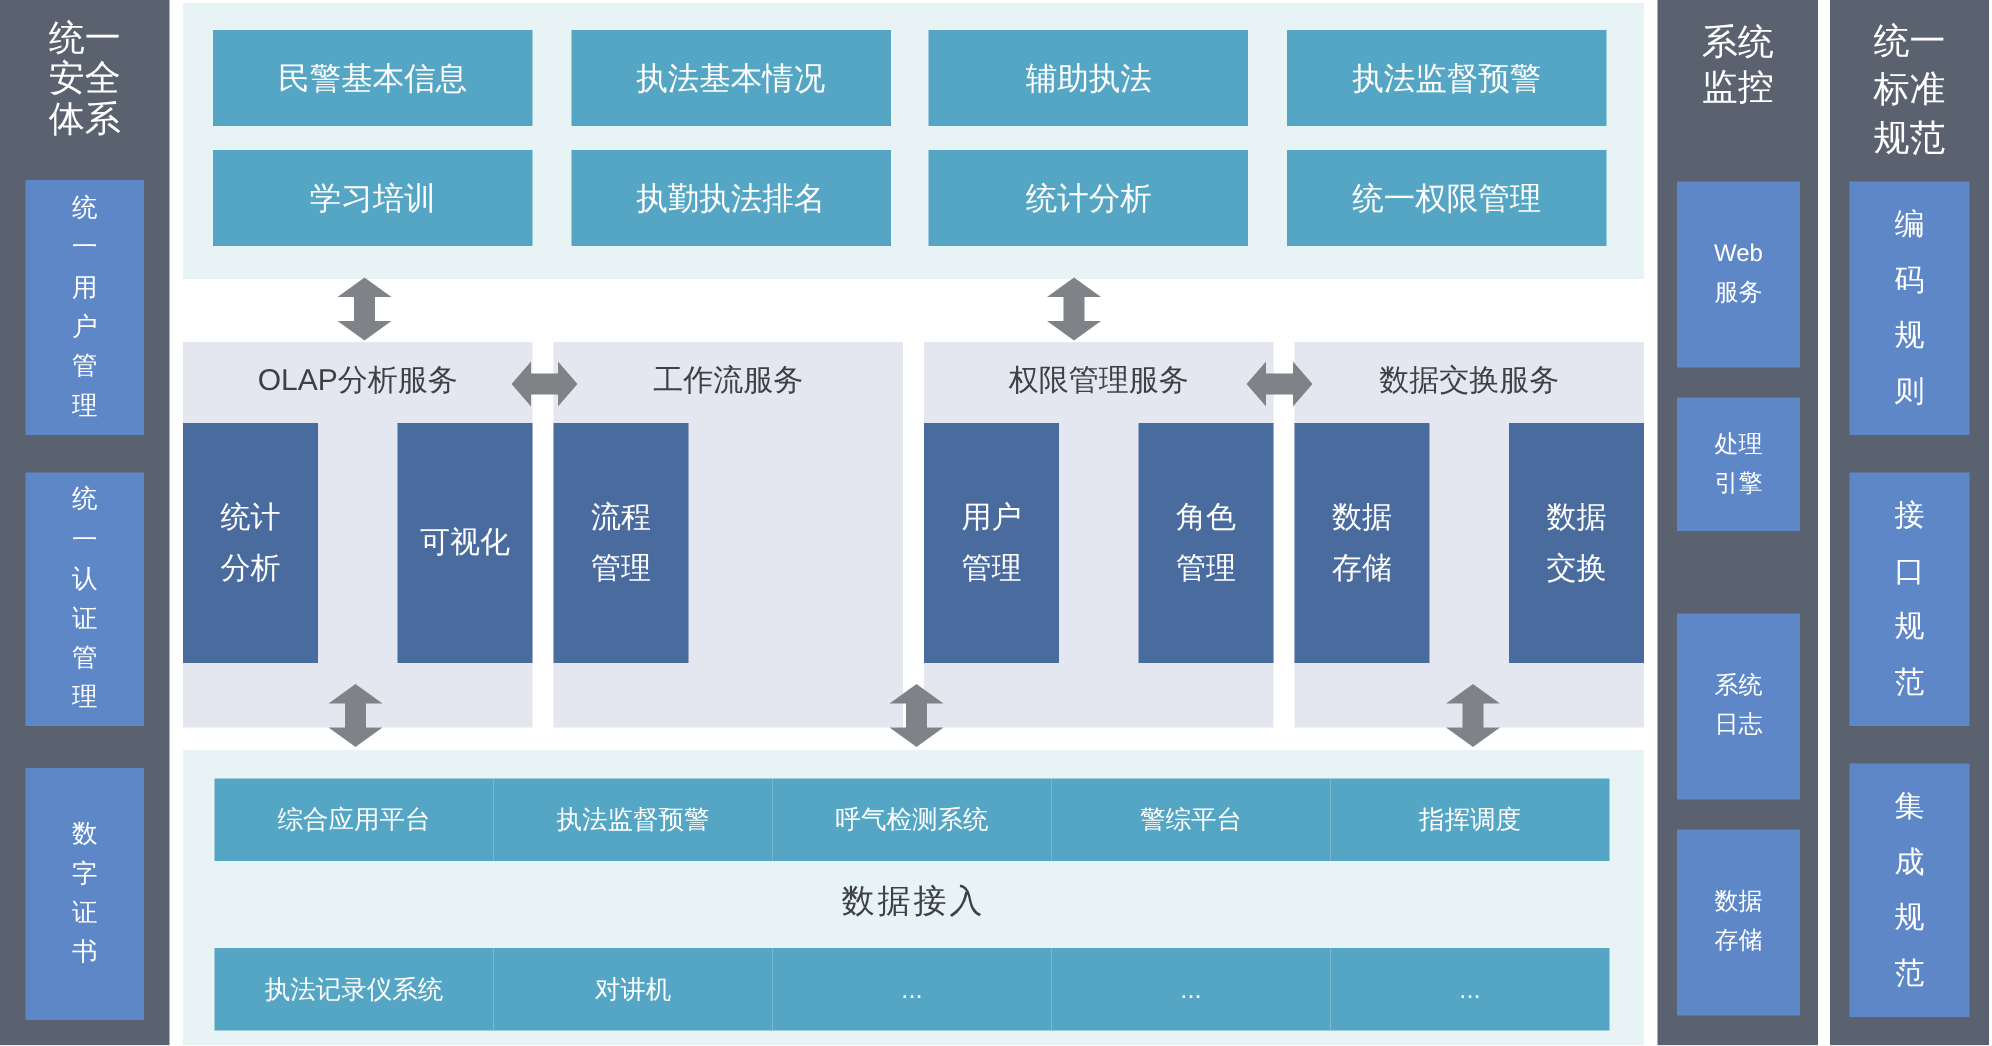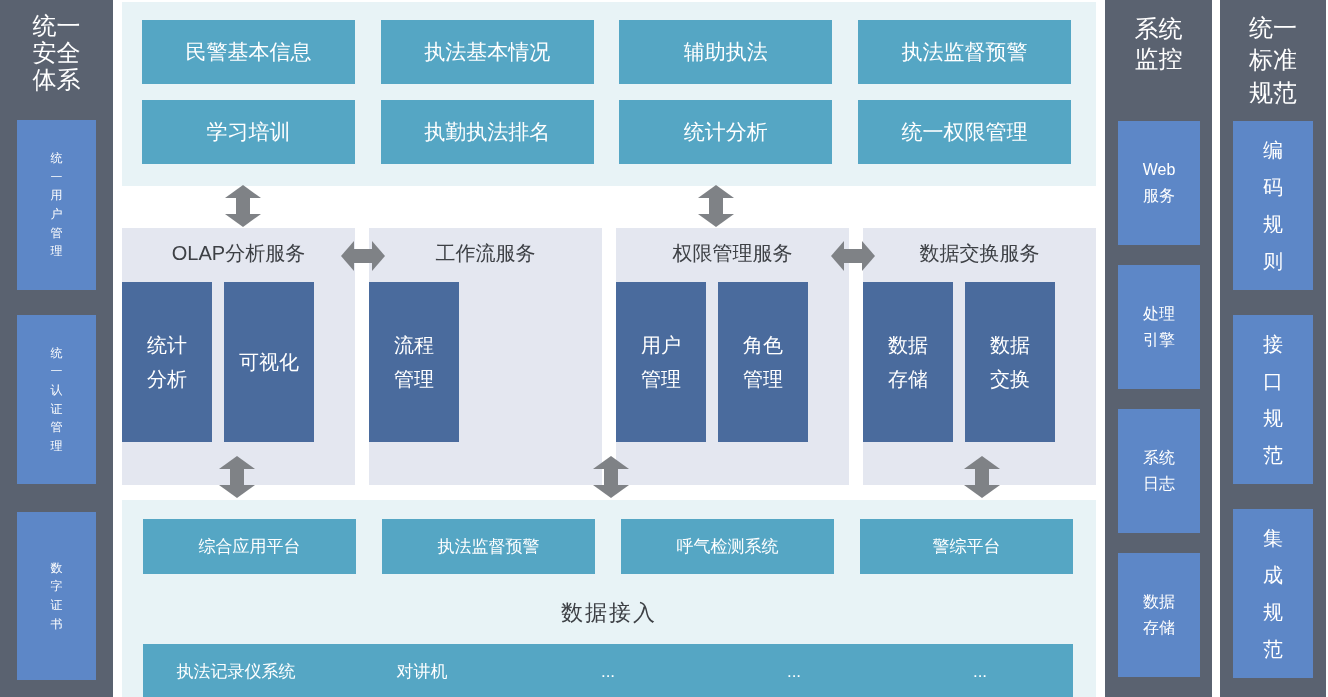--- a/index.html
+++ b/index.html
@@ -16,46 +16,46 @@
   .col-title{color:#fff;text-align:center;white-space:pre-line;font-size:24px;}
   .left-col{left:0;width:113px;}
   .left-col .col-title{padding-top:12px;line-height:1.13;}
   .mon-col{left:1105px;width:107px;}
   .mon-col .col-title{padding-top:14px;line-height:1.25;}
   .std-col{left:1220px;width:106px;}
   .std-col .col-title{padding-top:12px;line-height:1.35;}
 
   .side-box{position:absolute;background:var(--blue-box);color:#fff;display:flex;
             align-items:center;justify-content:center;text-align:center;}
-  .left-col .side-box{left:17px;width:79px;font-size:12px;}
+  .left-col .side-box{left:17px;width:79px;font-size:17px;}
   .mon-col .side-box{left:13px;width:82px;font-size:16px;line-height:1.6;white-space:pre-line;}
   .std-col .side-box{left:13px;width:80px;font-size:20px;}
   .vtext{display:inline-block;width:1.15em;line-height:1.55;text-align:center;word-break:break-all;}
   .std-col .vtext{line-height:1.85;}
 
   
   .top-panel{position:absolute;left:122px;top:2px;width:974px;height:184px;background:var(--panel-light);
              display:grid;grid-template-columns:repeat(4,213px);justify-content:space-between;
              align-content:start;row-gap:16px;padding:18px 25px 0 20px;box-sizing:border-box;}
   .teal-box{background:var(--teal-box);color:#fff;height:64px;display:flex;align-items:center;
             justify-content:center;font-size:21px;}
 
   
   .mid-panel{position:absolute;top:228px;width:233px;height:257px;background:var(--panel-lavender);box-sizing:border-box;}
   .mid-title{margin-top:12px;text-align:center;font-size:20px;color:var(--title-text);}
-  .mid-boxes{display:flex;justify-content:flex-start;gap:12px;margin-top:15px;}
+  .mid-boxes{display:flex;justify-content:space-between;gap:12px;margin-top:15px;}
   .dark-box{width:90px;height:160px;background:var(--dark-blue-box);color:#fff;font-size:20px;
             line-height:1.7;white-space:pre-line;display:flex;align-items:center;justify-content:center;text-align:center;}
 
   
   .bottom-panel{position:absolute;left:122px;top:500px;width:974px;height:197px;background:var(--panel-light);
                 box-sizing:border-box;padding-top:19px;display:flex;flex-direction:column;}
   .b-row{display:flex;justify-content:space-between;padding:0 23px 0 21px;}
   .b-row .teal-box{width:213px;height:55px;font-size:17px;}
-  .b-label{text-align:center;font-size:22px;color:var(--title-text);margin-top:24px;letter-spacing:2px;}
+  .b-label{text-align:center;font-size:22px;color:var(--title-text);margin-top:12px;letter-spacing:2px;}
   .b-row.second{margin-top:16px;}
 
   
   .varrow{position:absolute;width:36px;height:42px;}
   .varrow::before,.varrow::after{content:"";position:absolute;left:0;border-left:18px solid transparent;border-right:18px solid transparent;}
   .varrow::before{top:0;border-bottom:13px solid var(--arrow);}
   .varrow::after{bottom:0;border-top:13px solid var(--arrow);}
   .varrow .stem{position:absolute;left:11px;top:11px;width:14px;height:20px;background:var(--arrow);}
   .harrow{position:absolute;width:44px;height:30px;}
   .harrow::before,.harrow::after{content:"";position:absolute;top:0;border-top:15px solid transparent;border-bottom:15px solid transparent;}
@@ -151,37 +151,38 @@
   <div class="varrow" style="left:964px;top:456px;">
       <span class="stem"></span>
     </div>
 
   <section class="bottom-panel">
     <div class="b-row">
       <div class="teal-box">综合应用平台</div>
       <div class="teal-box">执法监督预警</div>
       <div class="teal-box">呼气检测系统</div>
       <div class="teal-box">警综平台</div>
+      <div class="teal-box">指挥调度</div>
     </div>
     <div class="b-label">数据接入</div>
     <div class="b-row second">
       <div class="teal-box">执法记录仪系统</div>
       <div class="teal-box">对讲机</div>
       <div class="teal-box">...</div>
       <div class="teal-box">...</div>
       <div class="teal-box">...</div>
     </div>
   </section>
 
   <aside class="col mon-col">
     <div class="col-title">系统
 监控</div>
     <div class="side-box" style="top:121px;height:124px;">Web
 服务</div>
-    <div class="side-box" style="top:265px;height:124px;">处理
+    <div class="side-box" style="top:265px;height:89px;">处理
 引擎</div>
     <div class="side-box" style="top:409px;height:124px;">系统
 日志</div>
     <div class="side-box" style="top:553px;height:124px;">数据
 存储</div>
   </aside>
 
   <aside class="col std-col">
     <div class="col-title">统一
 标准

